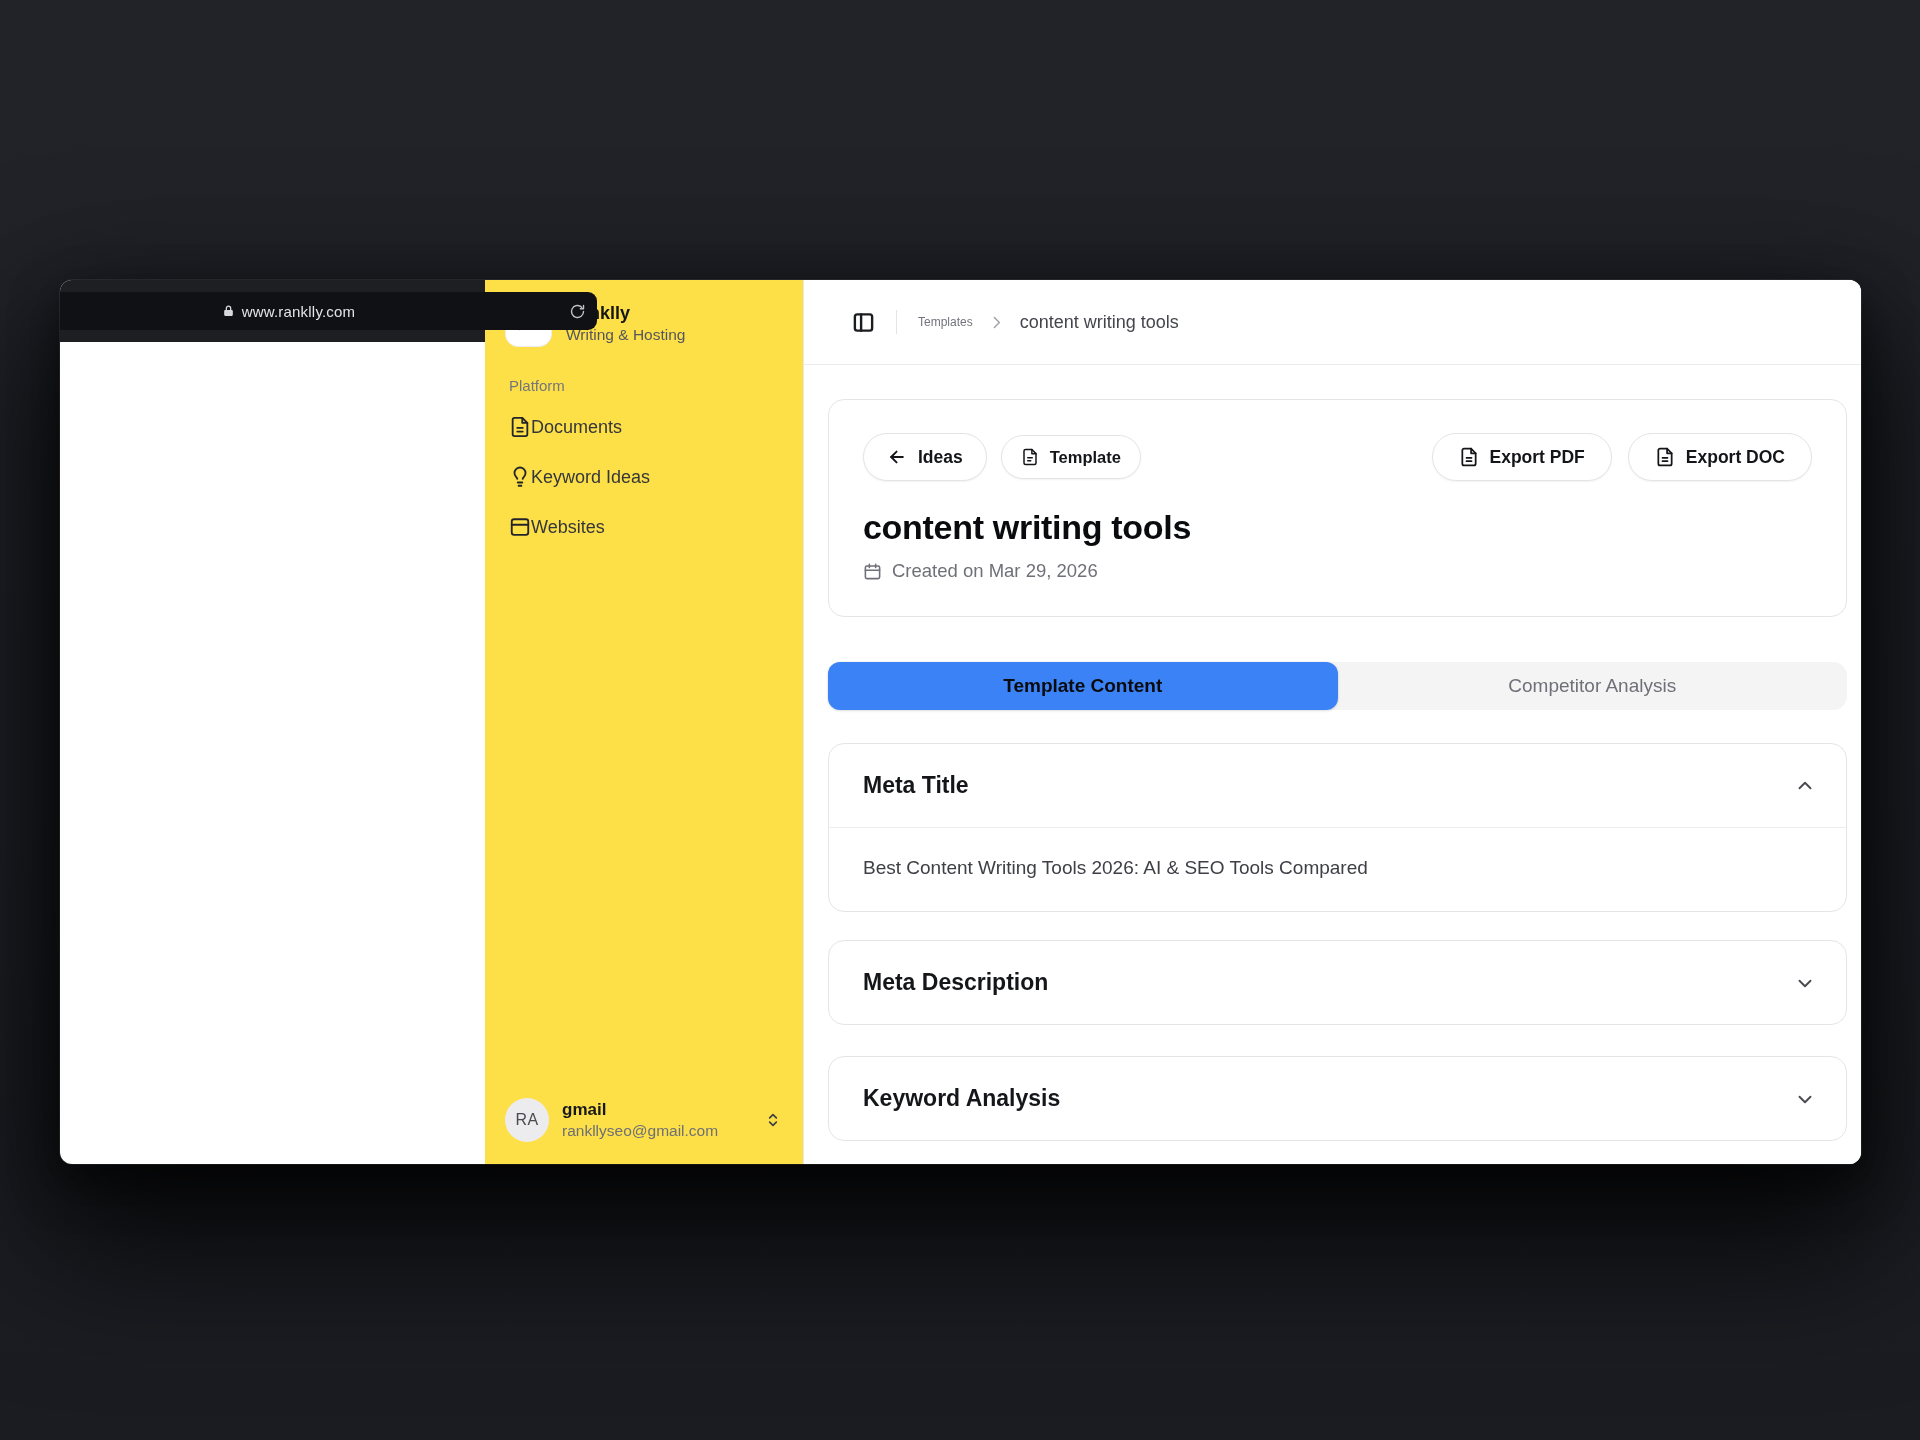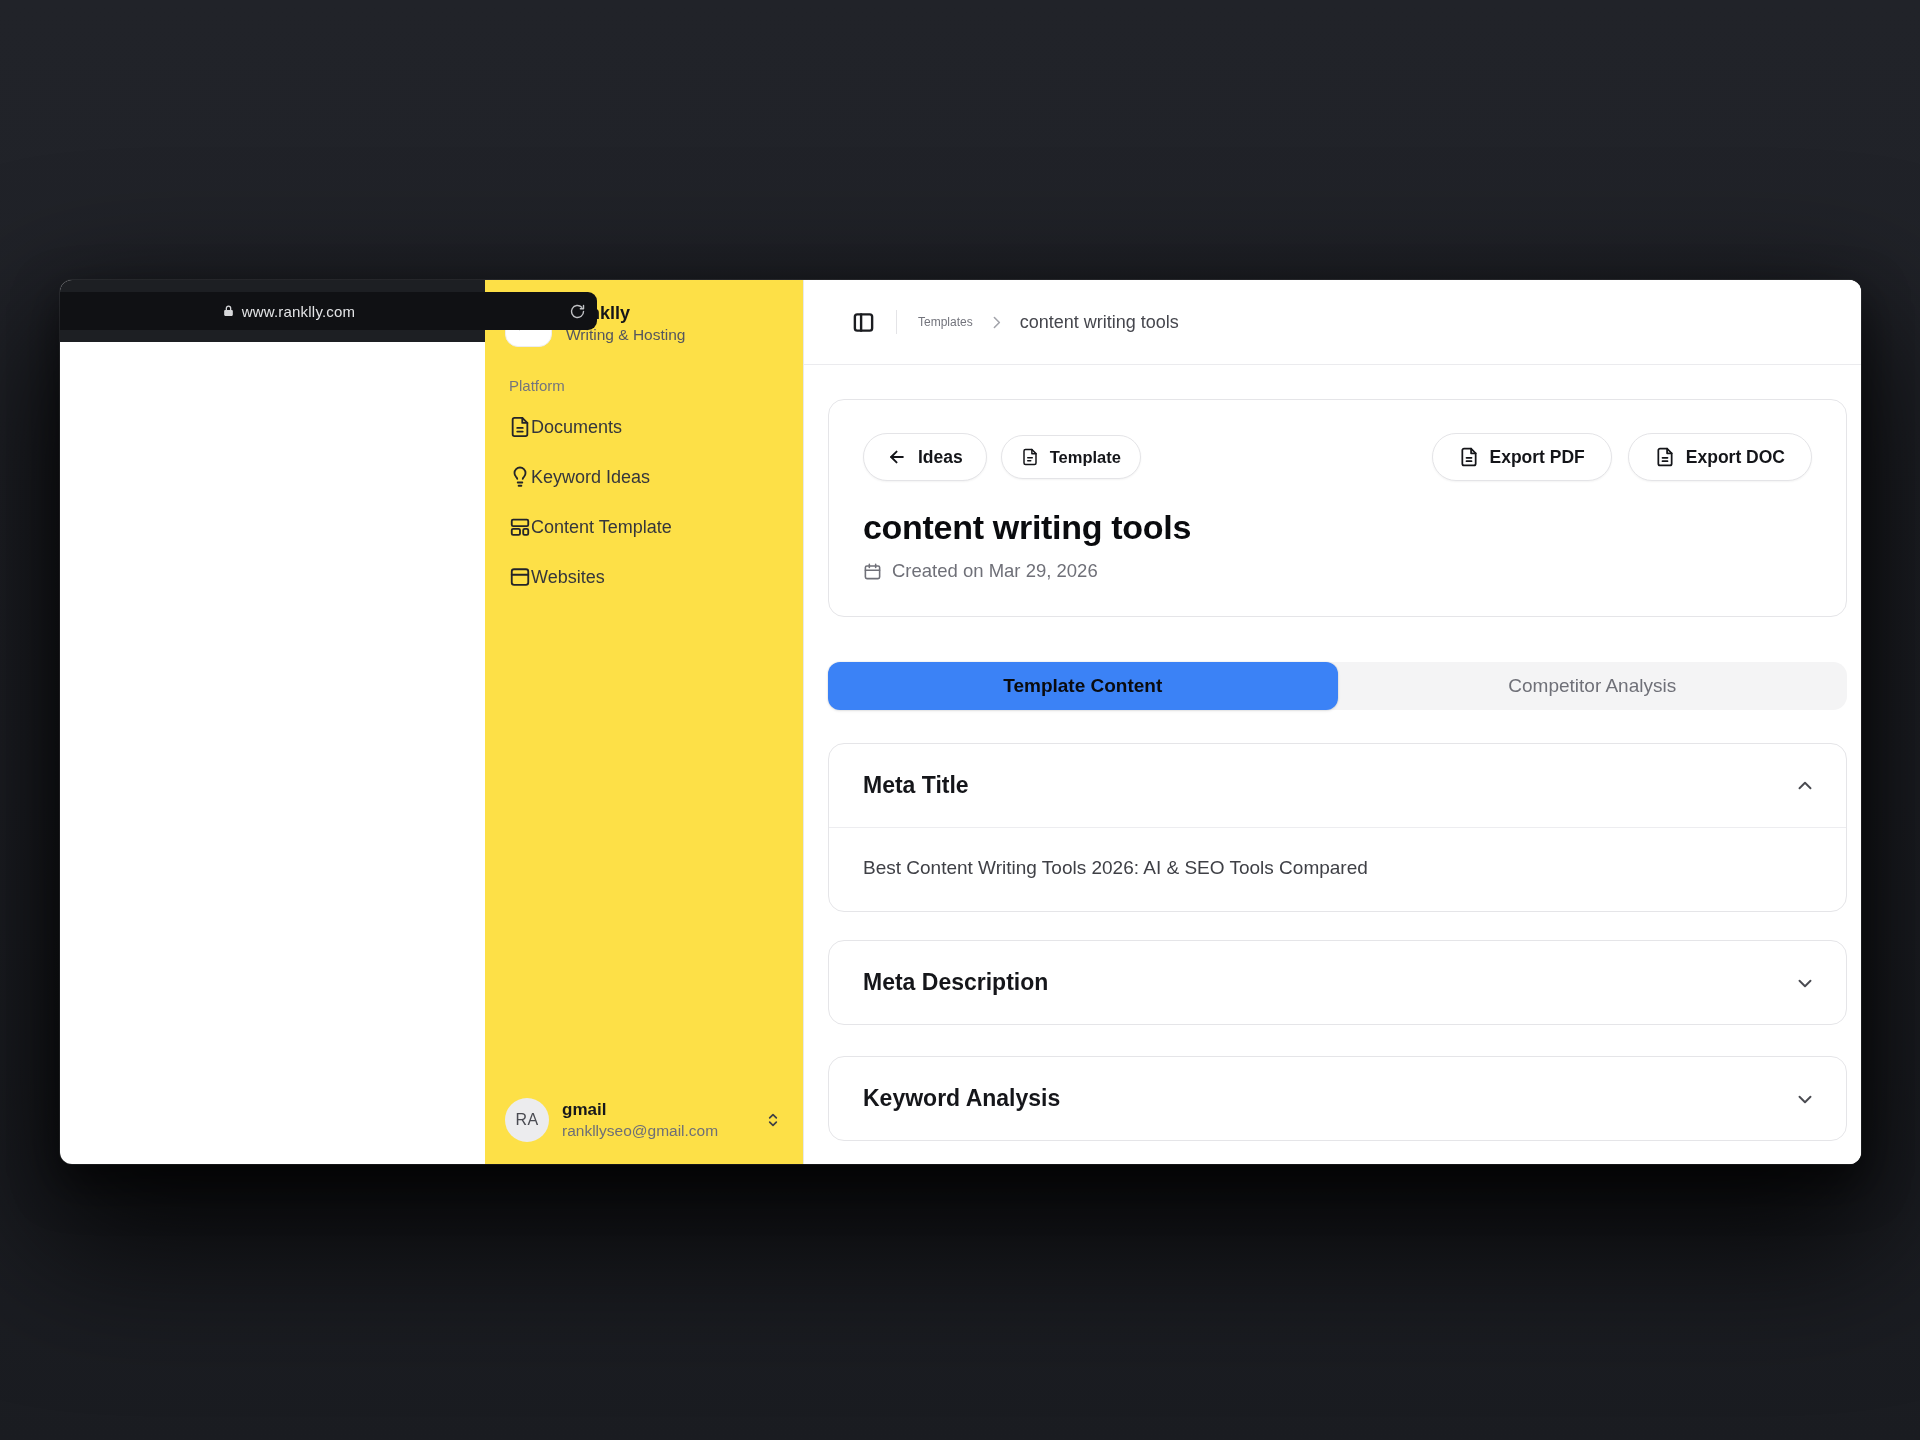--- a/index.html
+++ b/index.html
@@ -245,30 +245,20 @@
         <span class="sic">
           <svg width="22" height="22" viewBox="0 0 24 24" fill="none" stroke="currentColor" stroke-width="2" stroke-linecap="round" stroke-linejoin="round">
               <path d="M15 14c.2-1 .7-1.7 1.5-2.5A5.6 5.6 0 0 0 18 7.6 6 6 0 0 0 6 7.6c0 1 .3 2.4 1.5 3.9.8.8 1.3 1.5 1.5 2.5"></path>
               <path d="M9.5 18h5"></path>
               <path d="M10.5 21.5h3"></path>
             </svg>
         </span>
         <span>Keyword Ideas</span>
       </div>
 
-      <div class="side-item">
-        <span class="sic">
-          <svg width="22" height="22" viewBox="0 0 24 24" fill="none" stroke="currentColor" stroke-width="2" stroke-linecap="round" stroke-linejoin="round">
-              <rect x="3" y="4" width="18" height="7" rx="1.5"></rect>
-              <rect x="3" y="14" width="9" height="6.5" rx="1.5"></rect>
-              <rect x="15.5" y="14" width="5.5" height="6.5" rx="1.5"></rect>
-            </svg>
-        </span>
-        <span>Content Template</span>
-      </div>
 
       <div class="side-item">
         <span class="sic">
           <svg width="22" height="22" viewBox="0 0 24 24" fill="none" stroke="currentColor" stroke-width="2" stroke-linecap="round" stroke-linejoin="round">
               <rect x="3" y="3.5" width="18" height="17" rx="2.5"></rect>
               <path d="M3 9.5h18"></path>
             </svg>
         </span>
         <span>Websites</span>
       </div>

